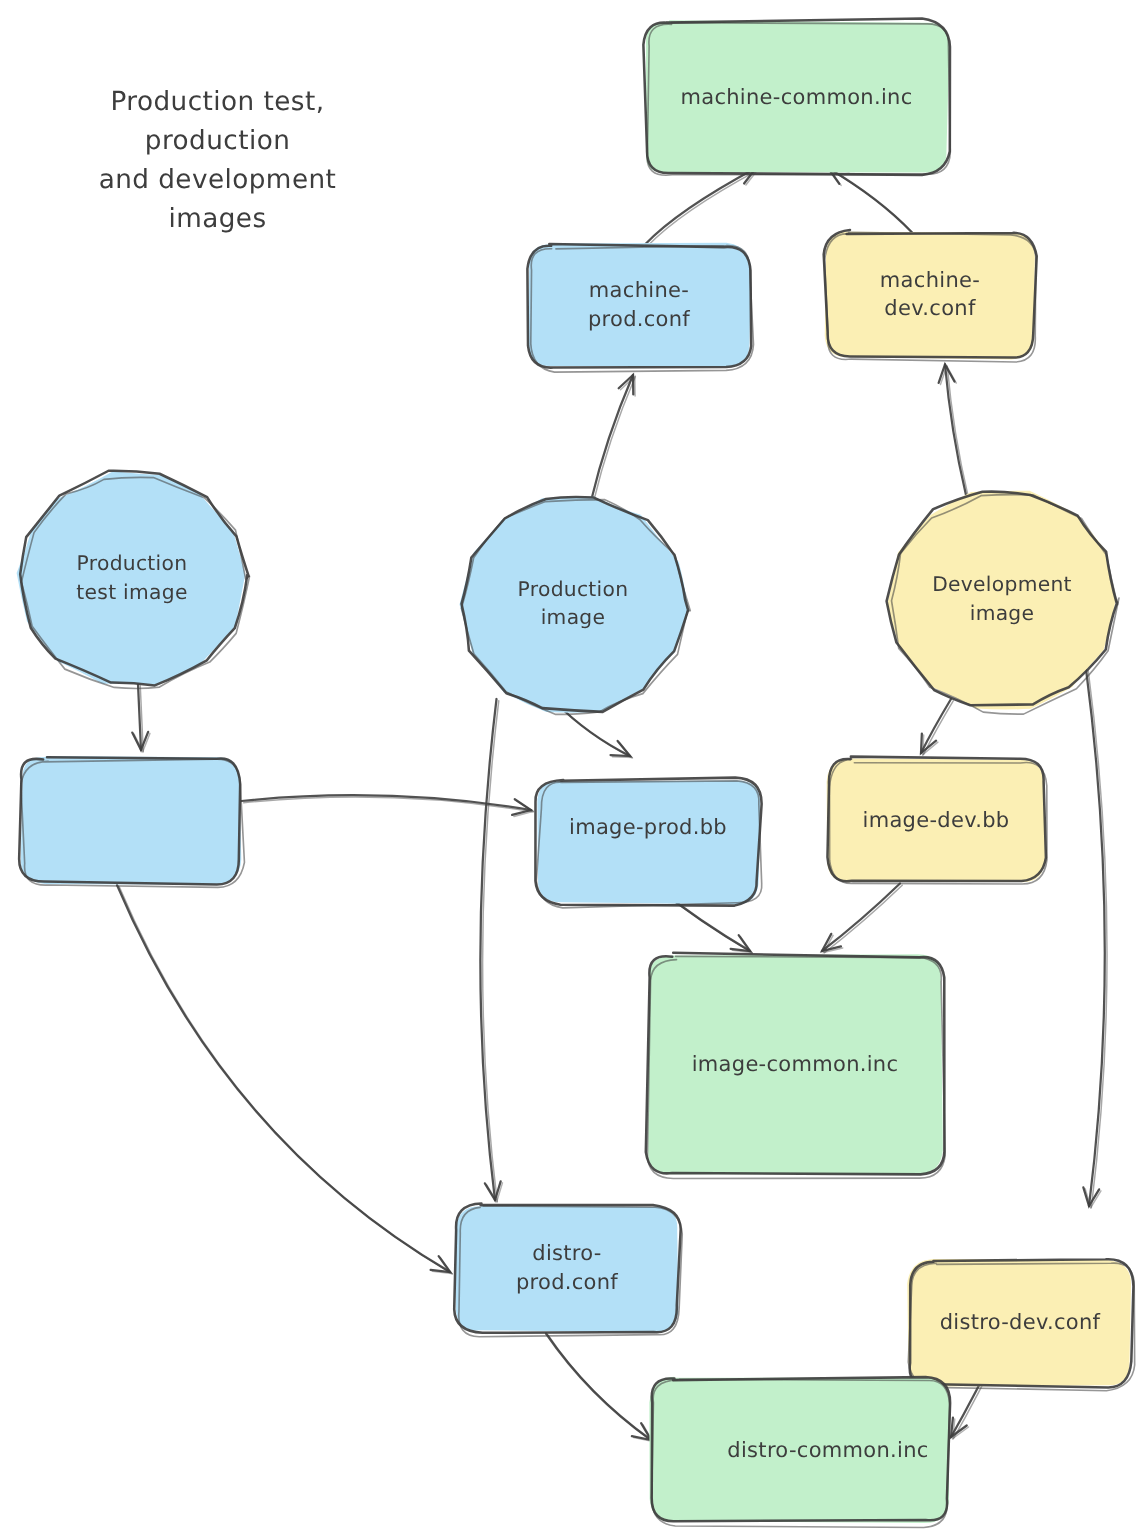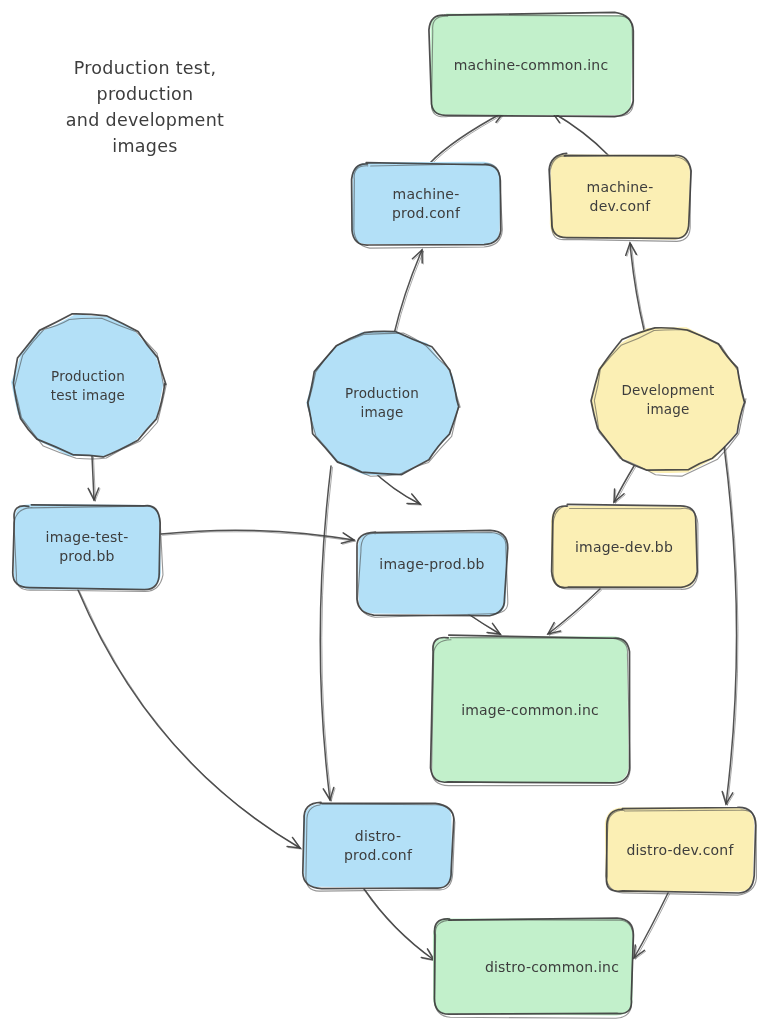--- a/index.html
+++ b/index.html
@@ -162,44 +162,43 @@
       <div class="node circle" style="left: 592px; top: 326px; width: 152px; height: 148px;"><svg class="sk" viewBox="-7 -7 166 162" width="166" height="162" style="left: -7px; top: -7px; position: absolute;">
           <path d="M 151.7672172691393 74.19706229856523 Q 148.57120937323035 91.45104239519782 143.68536802509954 107.5688130022687 Q 132.57750615137903 119.51741703101963 122.84172794112027 132.03971438205548 Q 109.78850549459607 139.67622828501473 95.16985431239962 146.57502570244304 Q 76.74758749809375 147.54000216486452 58.86644254724111 146.38362108886463 Q 43.74602201909092 137.96573463476773 28.005317409028933 131.27933640820376 Q 17.158723908522514 118.82026076708226 7.876253227527371 105.57376265819845 Q 3.4512453614916137 91.09187298541902 -0.7671451502188376 78.11659914169135 Q 3.6498180319598648 59.741968310515446 6.642761827973715 42.32387987521279 Q 16.71761250071943 30.483659814124742 28.669131149600844 17.18137391147082 Q 42.52789513469616 8.634161360490465 55.4095167842345 2.0002819391662996 Q 74.50256554730142 1.10910899315454 94.38483535797336 1.1526465490849631 Q 111.37504439437583 8.83990531932748 126.47298715528106 17.72216359309823 Q 134.88385311545568 27.87444510920949 144.2247352111152 39.98566503301331 Q 147.49273418625253 57.56331054080718 152.6921209194267 76.78170092510908 Z" fill="#fbefb4" stroke="none"></path>
           <path d="M 152.80393931280807 75.52240600890096 Q 147.4852942623651 90.10539427209011 145.19454733253585 106.98641403167461 Q 133.6211752423828 121.0803096648529 120.47925203860163 132.1797545350727 Q 108.1240279922362 136.54727461813317 96.63085648060655 143.5935189897051 Q 77.16638810030577 143.87340772269408 54.89942736072324 144.179843027658 Q 41.661140827306205 139.48570343577882 30.735872043076256 134.0363848896545 Q 18.225638896223717 118.89996503055798 5.640666100748376 102.39061292579859 Q 1.597046508448643 88.30162994370342 -0.9322639646440933 74.77181157963804 Q 2.9977844789026333 58.099635145538066 7.350856335581781 43.643512673501164 Q 16.922406378422405 29.54090523663738 30.08432428682098 13.444518304418025 Q 47.223788255077 6.136016014586455 62.944375668414125 1.8804263412298639 Q 78.20510640699757 1.1770727954284594 94.87990181417217 4.003175006735319 Q 110.16800347590564 9.644935380378199 126.41429987205514 17.751033865369685 Q 134.25623025591847 30.75748644989652 145.38939138972194 41.69429205340492 Q 148.0335282612555 60.89081596767771 152.6689886031093 76.93862712455831 Z" fill="none" stroke="#3f3f3f" stroke-width="1.7" stroke-opacity="0.92" stroke-linecap="round" stroke-linejoin="round"></path>
           <path d="M 152.75715157834657 71.11011467793539 Q 149.3228829565702 87.68101340808101 145.5215139034116 106.21404716630309 Q 136.43332144756803 118.98616520445916 124.41756157821578 131.5404672694629 Q 106.897336909007 139.73735554642886 89.16081375321887 148.48452324854935 Q 75.59438199404009 148.62225772063044 62.26295637495698 147.15325715152966 Q 46.24235814965575 138.09815138567265 26.67734559149885 130.61151047024902 Q 17.340966017743504 116.7180776674048 5.9483663867278125 104.66956692947818 Q 4.054323706709969 89.52866572435579 1.1355535846581972 72.90991283992793 Q 5.4336036785731086 56.927338991877555 7.1784946280822055 41.343639234438605 Q 17.199504787716123 28.491719382240802 27.890620880128765 17.73159812095446 Q 44.2911049086114 11.928000452225785 60.80687135181503 2.840059728380936 Q 77.25018399968717 1.7147361291643646 95.70050224297839 2.353225237947427 Q 112.97884387006836 11.06024414611798 127.80302518550124 18.090701314770897 Q 134.86997055130755 29.436914509872334 144.30687975321098 42.24703511269337 Q 147.68645896258147 58.585285080484425 151.45066694319033 74.10286406004141 Z" fill="none" stroke="#3f3f3f" stroke-width="1.1" stroke-opacity="0.55" stroke-linecap="round" stroke-linejoin="round" transform="translate(1.2,1.6)"></path>
         </svg><div class="lbl">Development
 image</div></div>
       <div class="node" style="left: 14px; top: 505px; width: 146px; height: 84px;"><svg class="sk" viewBox="-7 -7 160 98" width="160" height="98" style="left: -7px; top: -7px; position: absolute;">
           <path d="M 17.19131021610988 -1.0272994994312987 L 131.10796210873312 -0.11662588069058297 Q 145.73969697996029 -0.21622838928188587 145.52013292346155 15.496211338367411 L 146.87254762746048 67.8262108807574 Q 146.17335710589464 82.87811594013037 129.9712430721015 84.66278629389721 L 16.93541889290112 84.480106545277 Q -0.12589244792512266 83.13232669845797 -0.10186436125164126 68.67234754649566 L 0.934187222520908 15.039360332600474 Q 0.349909187084953 -0.8826267240953756 15.75327117487475 -0.39649229012266374" fill="#b3e0f7" stroke="none"></path>
           <path d="M 17.36769614367173 -0.15828251762235654 L 130.34314894776006 0.8576747429825716 Q 144.76706061389626 -1.4177893994458903 146.1156819590906 17.643570138627464 L 145.23266162920402 67.22254047441415 Q 145.4201158529241 84.7409883510978 130.49812183487143 84.66707782860243 L 15.79656238630254 82.65803546926847 Q -1.3468670723712386 82.81699197321059 -1.2365139124153712 67.50550837577578 L 0.27291884518830073 14.447906065102623 Q -1.7586625456617506 -1.5694714440822004 14.744687289253196 1.3687532558891704" fill="none" stroke="#3f3f3f" stroke-width="1.7" stroke-opacity="0.92" stroke-linecap="round" stroke-linejoin="round"></path>
           <path d="M 14.888796854339912 1.3182088508821135 L 128.24002799989657 -0.5078257569613988 Q 144.32545013433577 -1.3376334069006302 145.0262935403857 16.836048306262143 L 147.76215338872845 68.25982322788789 Q 144.7209476473373 84.6159314286038 130.09747748463298 84.96171183714723 L 17.769799186461512 83.41450424250891 Q -0.09831390301618441 84.75177383541678 1.2632904066998933 69.08148727551172 L -1.2799758908711263 16.52405482638816 Q 0.9409356606849172 1.1215045465722238 16.97802481780668 1.0105117334101872" fill="none" stroke="#3f3f3f" stroke-width="1.1" stroke-opacity="0.55" stroke-linecap="round" stroke-linejoin="round" transform="translate(1.2,1.6)"></path>
-        </svg><div class="lbl">image-test-
-prod.bb</div></div>
-      <div class="node" style="left: 358px; top: 532px; width: 148px; height: 64px;"><svg class="sk" viewBox="-7 -7 162 96" width="162" height="96" style="left: -7px; top: -7px; position: absolute;">
+        </svg></div>
+      <div class="node" style="left: 358px; top: 520px; width: 148px; height: 64px;"><svg class="sk" viewBox="-7 -7 162 96" width="162" height="96" style="left: -7px; top: -7px; position: absolute;">
           <path d="M 15.75021066709897 1.0170681963754205 L 132.36567163540315 0.3269230849700623 Q 149.0222764025546 0.08082704603710553 148.85210504627418 15.050508594629592 L 147.84856584120942 65.02202281962244 Q 148.07716128885613 83.1203230868654 132.48910703737712 82.9144873628926 L 16.425278759759514 81.53415823016975 Q 0.05729398785964319 81.60389623679401 0.6872523316588498 66.17755880419982 L 0.21061277455213157 16.38517522885705 Q -0.5744313237138238 0.7548216828866032 15.717422771881065 0.40949621275509546" fill="#b3e0f7" stroke="none"></path>
           <path d="M 15.876943255251712 0.5084906111976556 L 132.2097500333608 -1.5798284052777236 Q 149.7788758890605 -0.897850799140451 149.7495178239185 15.869338227095705 L 146.4035903931612 67.48434230242127 Q 147.03258299866346 80.32512708908186 131.7000245339703 83.73945009873223 L 15.648994541842953 83.10092363492629 Q 0.03131189431590582 80.98640565908812 -1.0460691329306315 67.29971931125024 L -1.0072711940888648 14.666249573447857 Q -1.7651100396947517 0.8763784167712455 17.520758010503258 0.03981642808756645" fill="none" stroke="#3f3f3f" stroke-width="1.7" stroke-opacity="0.92" stroke-linecap="round" stroke-linejoin="round"></path>
           <path d="M 14.450680112955478 -0.06410382905234767 L 132.08586587993702 -1.0332255359893785 Q 147.91842748006732 0.19820923898285706 146.69064297698932 14.507815134668636 L 148.59041407219618 67.50270052109971 Q 149.60585184255888 80.52493181243769 131.44351598082275 80.2000433444977 L 15.913998175651766 83.65316922825443 Q 0.1692091951003341 81.37551221902274 -1.6286690711177276 65.67357827493622 L 1.7357201115860235 17.571417428632927 Q 1.4227037444816455 -1.7019315719147825 16.39485044432564 0.08053493587325092" fill="none" stroke="#3f3f3f" stroke-width="1.1" stroke-opacity="0.55" stroke-linecap="round" stroke-linejoin="round" transform="translate(1.2,1.6)"></path>
         </svg><div class="lbl">image-prod.bb</div></div>
       <div class="node" style="left: 552px; top: 506px; width: 144px; height: 82px;"><svg class="sk" viewBox="-7 -7 158 96" width="158" height="96" style="left: -7px; top: -7px; position: absolute;">
           <path d="M 15.283273697124455 -0.36397354563883205 L 127.18125505465142 0.4452424772294437 Q 142.89883861546352 0.10789554180013736 144.1719191557597 15.78339109466569 L 144.65551214304543 66.57979230963615 Q 143.70269765895918 83.02340421780171 128.59897375190582 82.05851392804576 L 15.796635342108381 82.01026792582603 Q -0.7383507726426938 83.19404714218994 -0.574909972853451 66.93248291114926 L -0.9405990599378007 15.392685008325001 Q -0.134954738120993 -1.0487734793912495 16.062366653076545 0.6009206780236777" fill="#fbefb4" stroke="none"></path>
           <path d="M 15.26417436649286 -1.5837332724517832 L 126.92460767064458 -0.1720950357486004 Q 144.42609765633293 -0.7217288012251858 143.73836832118144 15.058290577334487 L 145.28743382836106 65.73865113330011 Q 142.9425594810129 80.23546406032307 128.99789696913115 81.33779521041447 L 15.995699454190069 81.21419558572313 Q 1.1360356821380724 83.79463343787688 -0.3632303231224559 65.4498098379233 L 0.6571249019620591 17.121654321123685 Q -0.12120151441600245 -1.337800025724713 15.013899910828984 0.08571031181407651" fill="none" stroke="#3f3f3f" stroke-width="1.7" stroke-opacity="0.92" stroke-linecap="round" stroke-linejoin="round"></path>
           <path d="M 16.371558476505594 0.917033101393391 L 126.96107187306558 1.0775091303873383 Q 143.3304918771286 -1.620822858726989 144.6582343708995 16.207399559955764 L 144.785967065108 65.4857625967291 Q 142.88066310914263 82.29825660088018 127.31496424726907 81.71845259737151 L 15.429053831672787 81.34503760391149 Q 1.626233627007452 81.97376799666033 -0.10367703358813983 66.00745139206175 L -0.19214787408343884 16.828387595446962 Q 1.3939998164745049 -1.0344439026128704 14.57603079098092 -1.5563547848520591" fill="none" stroke="#3f3f3f" stroke-width="1.1" stroke-opacity="0.55" stroke-linecap="round" stroke-linejoin="round" transform="translate(1.2,1.6)"></path>
         </svg><div class="lbl">image-dev.bb</div></div>
       <div class="node" style="left: 432px; top: 637px; width: 196px; height: 146px;"><svg class="sk" viewBox="-7 -7 210 160" width="210" height="160" style="left: -7px; top: -7px; position: absolute;">
           <path d="M 15.041251969449805 0.0501771932701474 L 179.4825113299687 -0.845020866228743 Q 195.59107921160341 -1.1995373725888958 195.20068432521106 16.69706864445334 L 196.5909208306069 129.4425130847108 Q 195.3602094652877 145.05044314872958 180.10023350776183 146.00688705500536 L 15.971405792781807 145.81410446214215 Q -0.5247093197539027 146.51099472125574 0.14101638856391255 129.48603439363 L 0.8125282296969221 15.429262543017632 Q -0.19591598463985882 0.49478073199036565 15.81275405930949 0.563253022061313" fill="#c2f0cb" stroke="none"></path>
           <path d="M 16.79638176085259 -1.7933910369842272 L 180.83817110203123 1.2542532935059878 Q 195.3058657651329 -0.4205231660141252 197.51890363847787 14.640839290824179 L 197.5929584638183 130.9317543519343 Q 196.95086884626693 144.83757138281948 181.7894176142241 145.92336521228933 L 16.178371621099473 144.94203891788703 Q 0.8903681886803211 147.28930697584957 -1.452604150610326 131.0727356566455 L 1.087209607515116 14.519783687740464 Q -0.6403835172021686 -1.6751777171507374 16.17574230524513 0.8142019284023913" fill="none" stroke="#3f3f3f" stroke-width="1.7" stroke-opacity="0.92" stroke-linecap="round" stroke-linejoin="round"></path>
           <path d="M 17.157112695163633 -1.023426246281446 L 179.89626685459925 -0.2331680767392591 Q 195.86577925759636 1.7064097897645134 194.22058734894756 16.007225322074827 L 196.9309591306052 131.69146022959214 Q 195.07201747934894 146.9199454439431 179.76186060978188 146.8567185891125 L 15.595359373742417 147.0614041818592 Q -1.6819969653533757 146.62819620483936 -1.5563601492700914 130.84480153445378 L 0.5100904952316038 15.030621767430855 Q 1.3619876518668552 1.7120149628780852 17.799397470242994 1.1779970182934763" fill="none" stroke="#3f3f3f" stroke-width="1.1" stroke-opacity="0.55" stroke-linecap="round" stroke-linejoin="round" transform="translate(1.2,1.6)"></path>
         </svg><div class="lbl">image-common.inc</div></div>
       <div class="node" style="left: 304px; top: 804px; width: 148px; height: 84px; align-items: center;"><svg class="sk" viewBox="-7 -7 162 98" width="162" height="98" style="left: -7px; top: -7px; position: absolute;">
           <path d="M 16.747419358206642 -0.8115497587302466 L 131.36550414588558 0.6048704632580609 Q 148.52803783497217 -0.059389686053334584 147.45827617675917 16.53580837330586 L 148.2497083670691 68.31988582681859 Q 148.17274456088094 82.9175497055601 132.47045123654905 84.30259924004906 L 15.34744215037089 82.8085616827051 Q 0.5835423876454785 84.7540002831975 -0.1613187785080256 68.07788791716 L -0.6692853925140972 17.032183338251052 Q 1.0479998599030078 -0.5943200108568742 16.899650097871035 0.28750906059868137" fill="#b3e0f7" stroke="none"></path>
           <path d="M 16.422864199719793 -0.5867124075008149 L 131.26875386287867 -0.7099343771626867 Q 149.69127011461708 1.4988291278941694 149.78614049124818 15.561379433312164 L 147.18989048050247 66.20618839264205 Q 147.81937971209146 85.50452721272806 131.66471443244475 84.0216670998473 L 17.660367204370147 84.54235038866399 Q -0.7812480921769739 83.63206443853306 -1.1922603604347726 68.7387585770985 L 0.09813666432077861 15.796062422541931 Q -0.9734869476284306 -1.1411845561774374 16.961117674205973 -1.6935853957634353" fill="none" stroke="#3f3f3f" stroke-width="1.7" stroke-opacity="0.92" stroke-linecap="round" stroke-linejoin="round"></path>
           <path d="M 17.011028957185815 -1.6534681319508089 L 131.59533416097767 -0.8088551039848734 Q 148.04733862962917 0.5239203940722723 149.63100066344765 16.956558562608695 L 147.55750632349285 66.66071467421051 Q 146.94978052412614 85.39203407913075 133.0400722516887 84.1805912027045 L 14.279578781164986 85.55320940024835 Q -0.6717178339472589 85.32105789329906 0.7793151867479623 68.71100082514388 L 1.6635635392105037 16.365164948518 Q 0.9166717541947363 0.8188041699206476 14.831315613086948 -0.6764212483896043" fill="none" stroke="#3f3f3f" stroke-width="1.1" stroke-opacity="0.55" stroke-linecap="round" stroke-linejoin="round" transform="translate(1.2,1.6)"></path>
         </svg><div class="lbl">distro-
 prod.conf</div></div>
-      <div class="node" style="left: 606px; top: 808px; width: 148px; height: 84px;"><svg class="sk" viewBox="-7 -7 162 98" width="162" height="98" style="left: -7px; top: -7px; position: absolute;">
+      <div class="node" style="left: 606px; top: 840px; width: 148px; height: 84px;"><svg class="sk" viewBox="-7 -7 162 98" width="162" height="98" style="left: -7px; top: -7px; position: absolute;">
           <path d="M 16.655195713907105 -0.598155498224383 L 131.71957025570774 -0.0504710192095819 Q 148.28085031578357 1.069289876087238 148.02033472117984 16.597699452283653 L 146.99940042505014 67.5998456720262 Q 147.11718845382202 84.16759822432306 132.47267561036753 83.52072744403068 L 16.40740079954611 84.2983511931721 Q 0.4594050415136876 82.8875166893413 -0.3649151082918584 68.04000167904422 L -1.186287689202599 15.602077547089232 Q 0.8730285654184541 0.5945022591364114 14.82185363770549 -0.4445021953640982" fill="#fbefb4" stroke="none"></path>
           <path d="M 16.287309647578425 0.665795518115999 L 131.02661476173745 -0.5054156178168094 Q 149.21283698222265 -1.565665483365611 149.61535898606076 17.510789205185507 L 148.20236215684673 67.6625248915807 Q 146.6997551920357 84.72250653622788 132.84341225747178 84.98163914810011 L 16.787921000732073 82.83367810278837 Q -1.6759655355829586 85.72589914962924 0.7365895283113185 68.49545679199298 L 0.8235119831857793 16.53758249391689 Q 1.481229116060412 1.6244530693741763 16.281762410179603 1.2314103140641983" fill="none" stroke="#3f3f3f" stroke-width="1.7" stroke-opacity="0.92" stroke-linecap="round" stroke-linejoin="round"></path>
           <path d="M 17.26236772679834 1.3443429007867085 L 133.5099102989351 0.5565613757616661 Q 148.92023973591637 -0.559326838869288 148.93256502278734 15.395457554420204 L 149.23882951877957 68.36774072748038 Q 147.86808595735025 83.24927072573885 130.44587144863135 85.54859258092408 L 15.6229238993595 83.2868847375209 Q 1.0536356462415477 82.83661351233563 -1.6917480825873783 66.50970307453987 L 0.6189969252883444 15.620798302358388 Q 0.9925237668643351 1.1246618284493042 16.860523034380993 0.5459569941954487" fill="none" stroke="#3f3f3f" stroke-width="1.1" stroke-opacity="0.55" stroke-linecap="round" stroke-linejoin="round" transform="translate(1.2,1.6)"></path>
         </svg><div class="lbl">distro-dev.conf</div></div>
       <div class="node" style="left: 434px; top: 919px; width: 236px; height: 96px;"><svg class="sk" viewBox="-7 -7 212 110" width="212" height="110" style="left: -7px; top: -7px; position: absolute;">
           <path d="M 15.602380752937114 -0.45161704982240547 L 182.23449745245023 -0.6446468350685419 Q 198.77550094219646 0.8105366716210437 198.7322510728297 16.242284870819322 L 198.64085168924223 79.11686143889877 Q 198.6146196135388 96.48360271532256 182.0167135244313 96.38243236615436 L 15.819614220140322 95.01970195780494 Q 0.8812186012422752 97.17897634617006 -0.9294067381552451 80.3009293324784 L -1.1136672019556477 15.941099334294488 Q 0.8669626245586959 -0.8163923261763492 15.566277575849684 -1.1419781684605304" fill="#c2f0cb" stroke="none"></path>
           <path d="M 14.825237606756966 1.0823597444604898 L 183.10533318654882 -0.9318702216874204 Q 199.5603217736633 -0.1838235847576631 199.39889431148717 16.426082421385722 L 197.28177394917319 80.20058803651509 Q 198.83101101044147 96.23305263613959 183.02277736795264 94.32621059423602 L 15.755120003947578 95.16151270911168 Q 0.47192244635518776 95.64320483274908 0.4546842108735278 79.60115122860351 L 0.7944741738003095 16.01423373306833 Q -1.4980875490690058 -1.2974547741457143 15.573952985449672 0.05097162809733833" fill="none" stroke="#3f3f3f" stroke-width="1.7" stroke-opacity="0.92" stroke-linecap="round" stroke-linejoin="round"></path>
           <path d="M 17.716755391804853 -1.0145110126652341 L 183.69991208477873 -0.28539862562222346 Q 196.9455498222008 -0.677455937339671 197.95309352956392 15.883797264883201 L 196.22269191743 78.61064672340203 Q 197.9724466868548 96.7832299244512 180.64468965551103 97.72173024579963 L 15.007820415872997 96.72300263760751 Q 0.6786396514990554 95.21703057336482 -0.7834174628292292 81.24635987423656 L 0.4109371672435373 14.454256677745962 Q -1.4949125646124188 0.05139563169860999 16.554475690030714 -0.6790726656462405" fill="none" stroke="#3f3f3f" stroke-width="1.1" stroke-opacity="0.55" stroke-linecap="round" stroke-linejoin="round" transform="translate(1.2,1.6)"></path>
         </svg><div class="lbl">distro-common.inc</div></div>
     </div>

